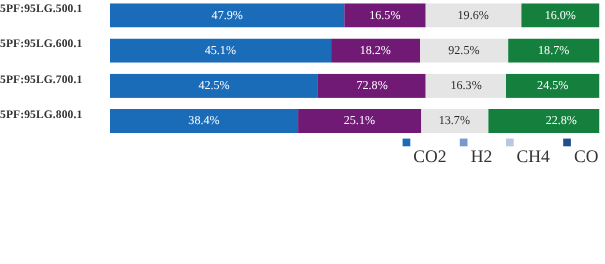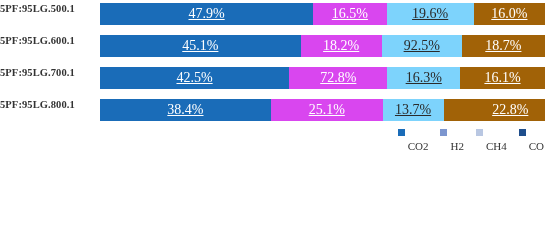--- a/index.html
+++ b/index.html
@@ -54,30 +54,29 @@
     display: flex;
     margin-right: 5px;
     overflow: hidden;
   }
   .seg {
     height: 100%;
     display: flex;
     align-items: center;
     justify-content: center;
     box-sizing: border-box;
-    font-size: 14px;
+    font-size: 11px;
     font-family: "Liberation Serif", "DejaVu Serif", serif;
     white-space: nowrap;
     overflow: hidden;
-    text-decoration: underline;
   }
   .seg-co2 { background: #1a6cb8; color: #ffffff; }
-  .seg-h2  { background: #d946ef; color: #ffffff; }
-  .seg-ch4 { background: #7dd3fc; color: #2a2a2a; }
-  .seg-co  { background: #a16207; color: #ffffff; }
+  .seg-h2  { background: #701a75; color: #ffffff; }
+  .seg-ch4 { background: #e5e5e5; color: #2a2a2a; }
+  .seg-co  { background: #15803d; color: #ffffff; }
 
   .legend {
     position: absolute;
     left: 0;
     bottom: 4px;
     width: 550px;
     display: flex;
     justify-content: flex-end;
     align-items: center;
     padding-right: 6px;
@@ -88,21 +87,21 @@
     align-items: center;
     margin-left: 12px;
   }
   .legend-swatch {
     width: 7px;
     height: 7px;
     margin-right: 3px;
     display: inline-block;
   }
   .legend-label {
-    font-size: 11px;
+    font-size: 16px;
     color: #333333;
     font-family: "Liberation Serif", "DejaVu Serif", serif;
     white-space: nowrap;
     margin-top: 28px;
   }
 </style>
 </head>
 <body>
 
 <div id="chart-root">
@@ -128,21 +127,21 @@
         <div class="seg seg-co" style="flex: 0 0 18.7%;">18.7%</div>
       </div>
     </div>
 
     <div class="bar-row">
       <div class="row-label">5PF:95LG.700.1</div>
       <div class="bar-track">
         <div class="seg seg-co2" style="flex: 0 0 42.5%;">42.5%</div>
         <div class="seg seg-h2" style="flex: 0 0 22.1%;">72.8%</div>
         <div class="seg seg-ch4" style="flex: 0 0 16.3%;">16.3%</div>
-        <div class="seg seg-co" style="flex: 0 0 19.1%;">16.1%</div>
+        <div class="seg seg-co" style="flex: 0 0 19.1%;">24.5%</div>
       </div>
     </div>
 
     <div class="bar-row">
       <div class="row-label">5PF:95LG.800.1</div>
       <div class="bar-track">
         <div class="seg seg-co2" style="flex: 0 0 38.4%;">38.4%</div>
         <div class="seg seg-h2" style="flex: 0 0 25.1%;">25.1%</div>
         <div class="seg seg-ch4" style="flex: 0 0 13.7%;">13.7%</div>
         <div class="seg seg-co" style="flex: 0 0 22.8%; padding-left: 32px;">22.8%</div>

